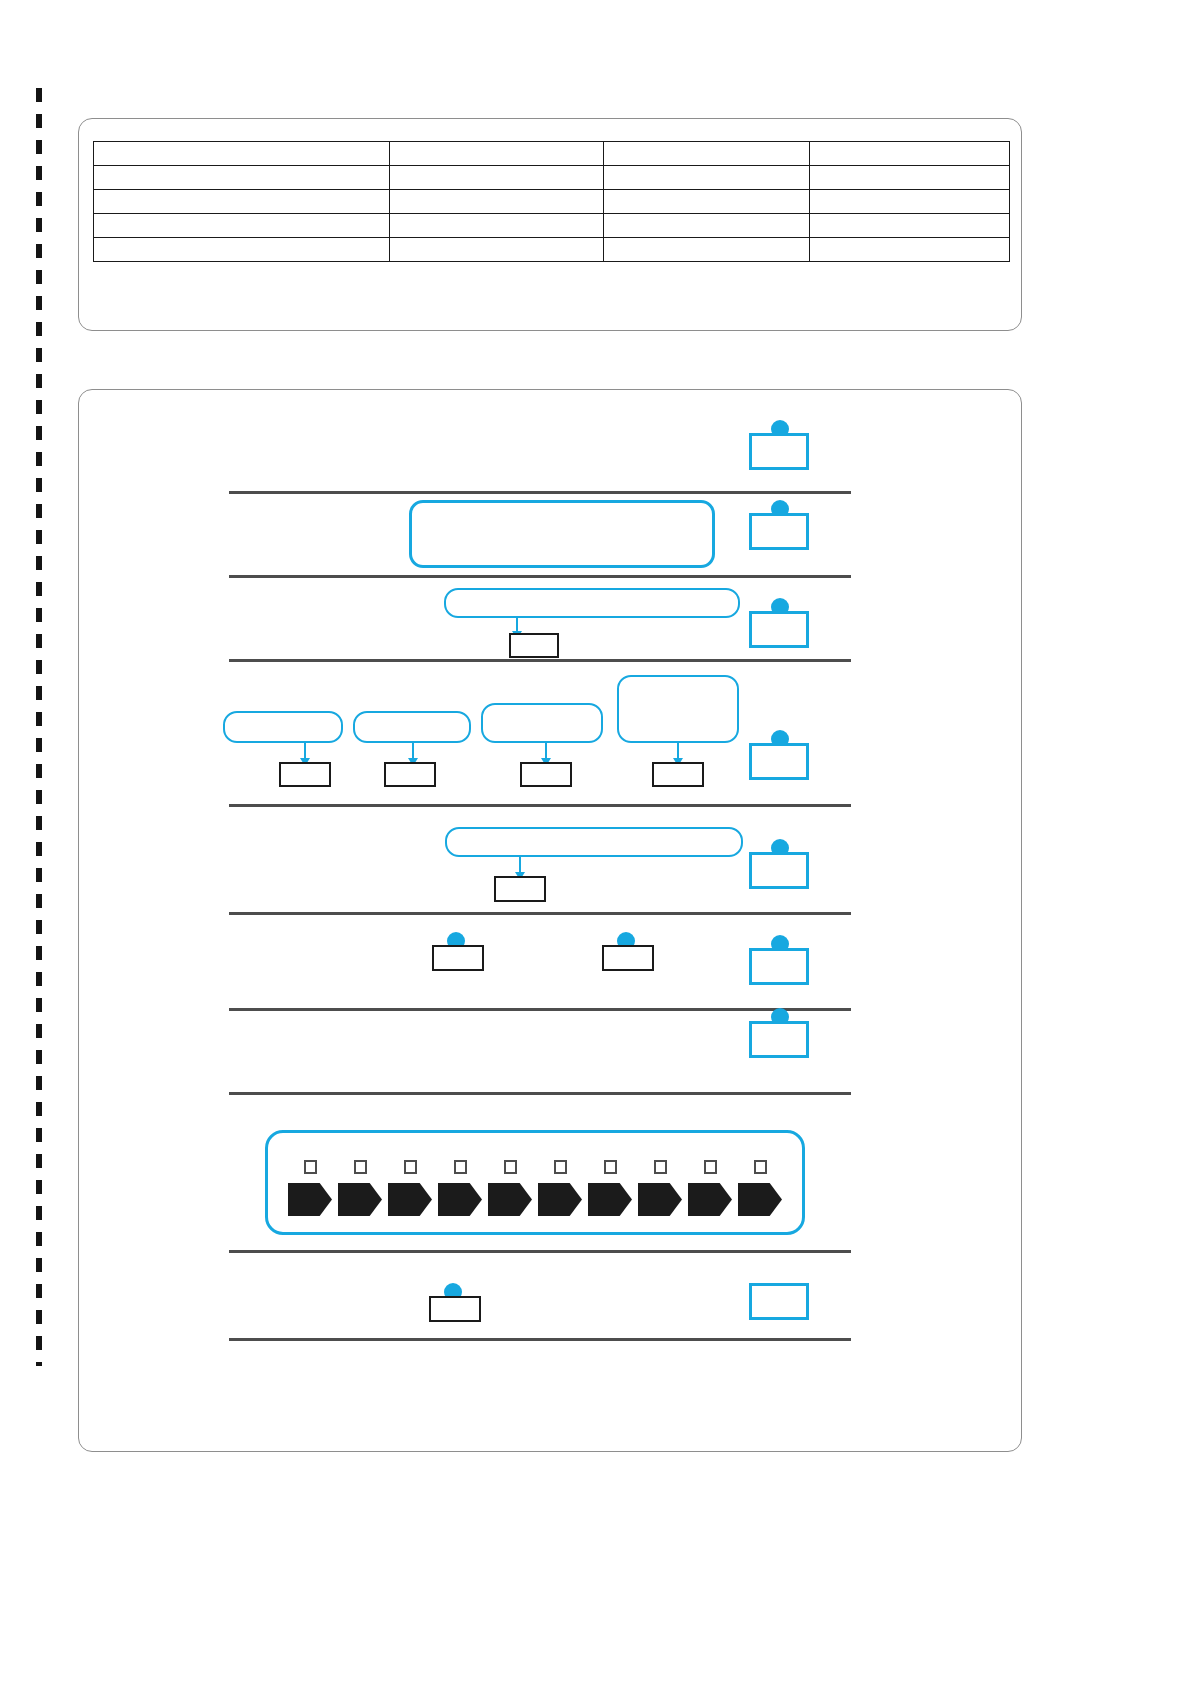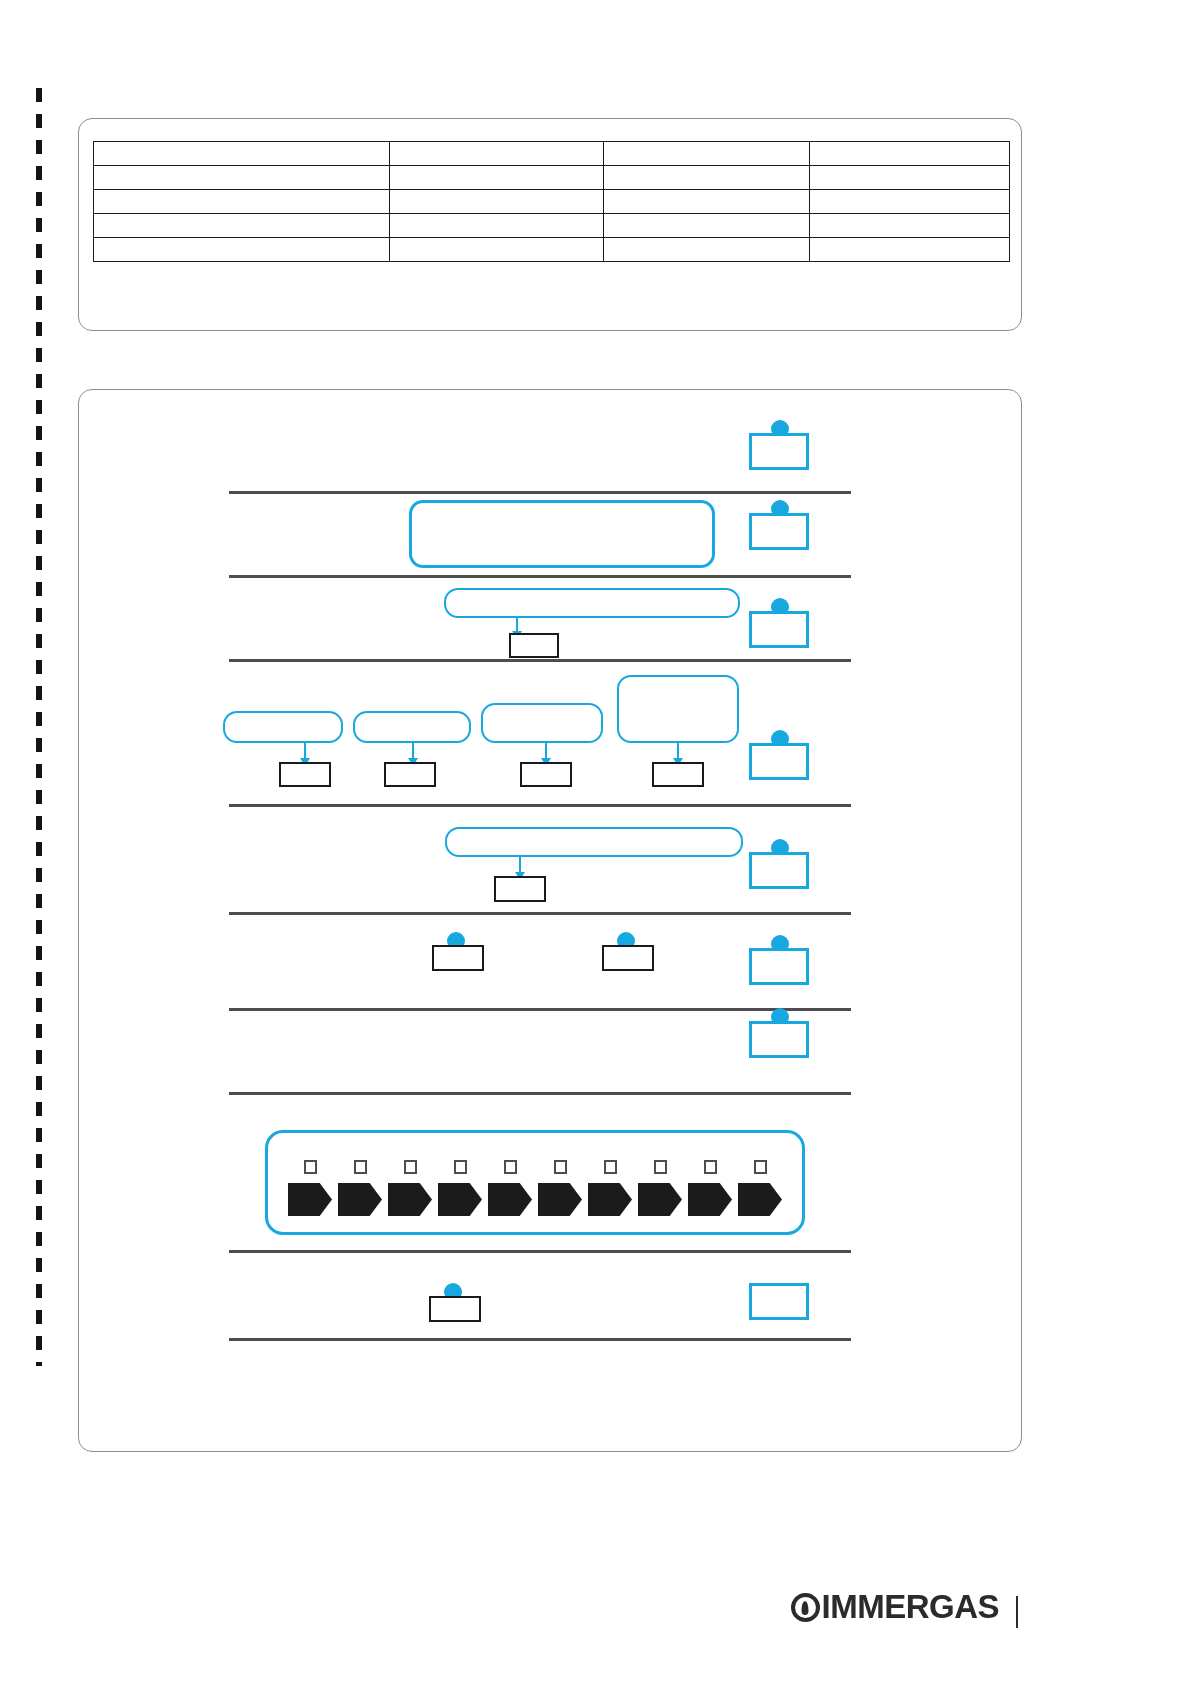--- a/index.html
+++ b/index.html
@@ -418,22 +418,14 @@
           </div>
         </div>
       </div>
 
       <div class="inline-dot" style="left:365px; top:893px;"></div>
       <div class="valuebox" style="left:350px; top:906px; width:52px; height:26px;"></div>
 
     </div>
   </div>
 
-  <div class="footer">
-    <div class="footer-logo">
-      <span class="logo-mark"></span>
-      <span class="logo-word">IMMERGAS</span>
-    </div>
-    <div class="footer-rule"></div>
-    <div class="page-number"></div>
-  </div>
 
 </div>
 
 </body></html>

